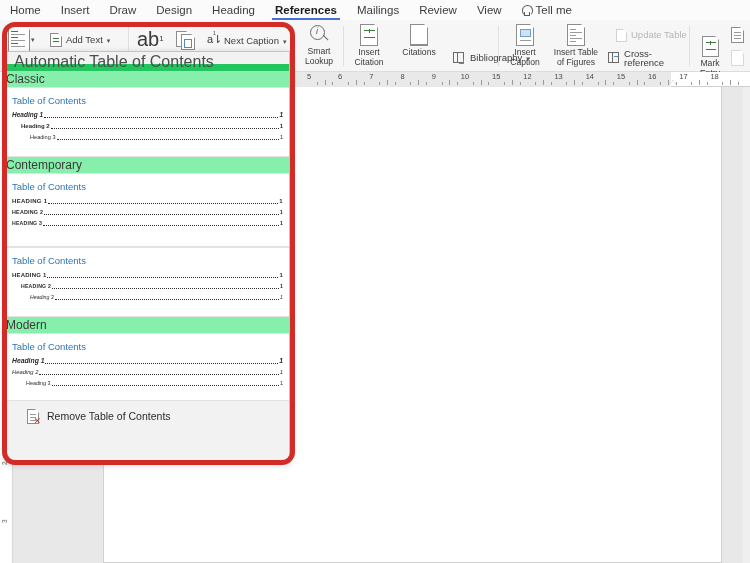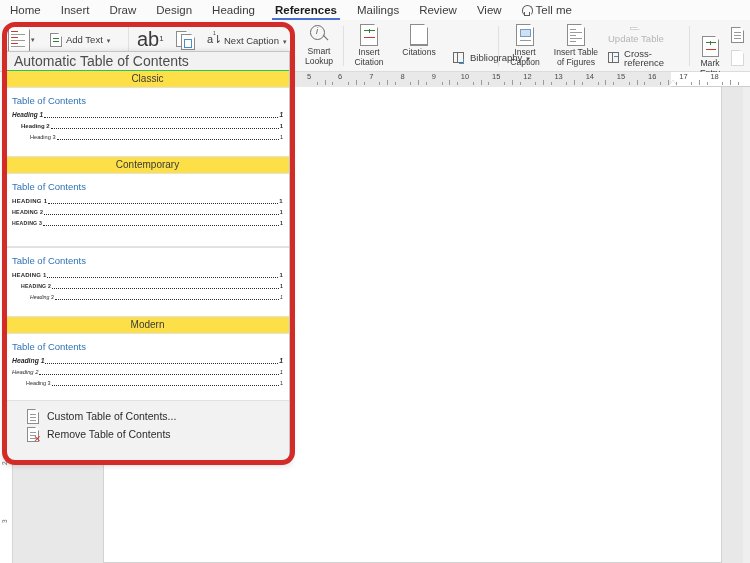--- a/index.html
+++ b/index.html
@@ -95,26 +95,26 @@
 
   
   #dropdown{
     position:absolute; left:5px; top:51px; width:285px; height:411px;
     background:#f2f2f2; border:1px solid #c4c4c4;
     box-shadow:0 2px 7px rgba(0,0,0,.22);
     overflow:hidden;
   }
   #ddhead{
     height:19px; line-height:19px; padding-left:8px;
-    font-size:14px; color:#4d4d4d; background:#f2f2f2;
-    border-bottom:1px solid #22c55e;
+    font-size:16px; color:#4d4d4d; background:#f2f2f2;
+    border-bottom:7px solid #22c55e;
   }
   .styleName{
-    height:16px; line-height:16px; text-align:center;
-    font-size:10px; color:#3a3a3a; background:#fde047;
+    height:16px; line-height:16px; text-align:left;
+    font-size:12px; color:#3a3a3a; background:#86efac;
   }
   .preview{
     background:#ffffff; border-top:1px solid #e2e2e2; border-bottom:1px solid #e2e2e2;
     padding:7px 6px 6px 6px; position:relative;
   }
   .ptitle{ color:#2e74b5; font-size:9.5px; margin-bottom:5px; }
   .prow{ display:flex; align-items:flex-end; width:100%; line-height:8px; margin-bottom:3px; }
   .ptext{ white-space:nowrap; flex:0 0 auto; }
   .pdots{
     flex:1 1 auto; margin:0 1px 1px 1px; height:4px;
@@ -282,21 +282,21 @@
         <i class="dl" style="top:4px;width:6px;background:#9a9a9a;"></i>
         <i class="dl" style="top:7px;width:12px;background:#9a9a9a;"></i>
         <i class="dl" style="top:10px;width:6px;background:#9a9a9a;"></i>
         <i class="dl" style="top:13px;width:12px;background:#9a9a9a;"></i>
         <i class="dl" style="top:16px;width:6px;background:#9a9a9a;"></i>
       </div>
       <span class="lbl">Insert Table</span>
       <span class="lbl">of Figures</span>
     </div>
 
-    <div class="rowbtn" style="position:absolute;left:106px;top:7px;flex-direction:column;">
+    <div class="rowbtn" style="position:absolute;left:114px;top:7px;">
       <div class="docico" style="width:11px;height:13px;border-color:#d2d2d2;"></div>
       <span class="lbl dim" style="font-size:9.5px;">Update Table</span>
     </div>
 
     <div class="rowbtn" style="position:absolute;left:106px;top:30px;">
       <div style="position:relative;width:13px;height:12px;">
         <div style="position:absolute;left:0;top:0;width:11px;height:11px;border:1.2px solid #6a6a6a;"></div>
         <div style="position:absolute;left:3.5px;top:0;width:1.2px;height:11px;background:#6a6a6a;"></div>
         <div style="position:absolute;left:6px;top:4px;width:4px;height:1.2px;background:#4a90c4;"></div>
       </div>
@@ -474,28 +474,20 @@
           <span class="pnum h3m" style="margin-left: 0px; margin-right: 0px;">1</span>
         </div>
       </div>
     </div>
   <div class="ddcmds" id="ddcmds">
       <div class="ddcmd">
         <div class="docico" style="width: 12px; height: 15px; flex: 0 0 auto;">
           <i class="dl" style="top:4px;width:6px;background:#9a9a9a;"></i>
           <i class="dl" style="top:7px;width:6px;background:#9a9a9a;"></i>
           <i class="dl" style="top:10px;width:6px;background:#9a9a9a;"></i>
-        </div>
-        <span>Custom Table of Contents...</span>
-      </div>
-      <div class="ddcmd">
-        <div class="docico" style="width: 12px; height: 15px; flex: 0 0 auto;">
-          <i class="dl" style="top:4px;width:6px;background:#9a9a9a;"></i>
-          <i class="dl" style="top:7px;width:6px;background:#9a9a9a;"></i>
-          <i class="dl" style="top:10px;width:6px;background:#9a9a9a;"></i>
           <span style="position:absolute;right:-3px;bottom:-3px;color:#c23b2e;font-size:9px;line-height:9px;">✕</span>
         </div>
         <span>Remove Table of Contents</span>
       </div>
     </div>
 </div>
 
 <div id="ring"></div>
 
 </body></html>

